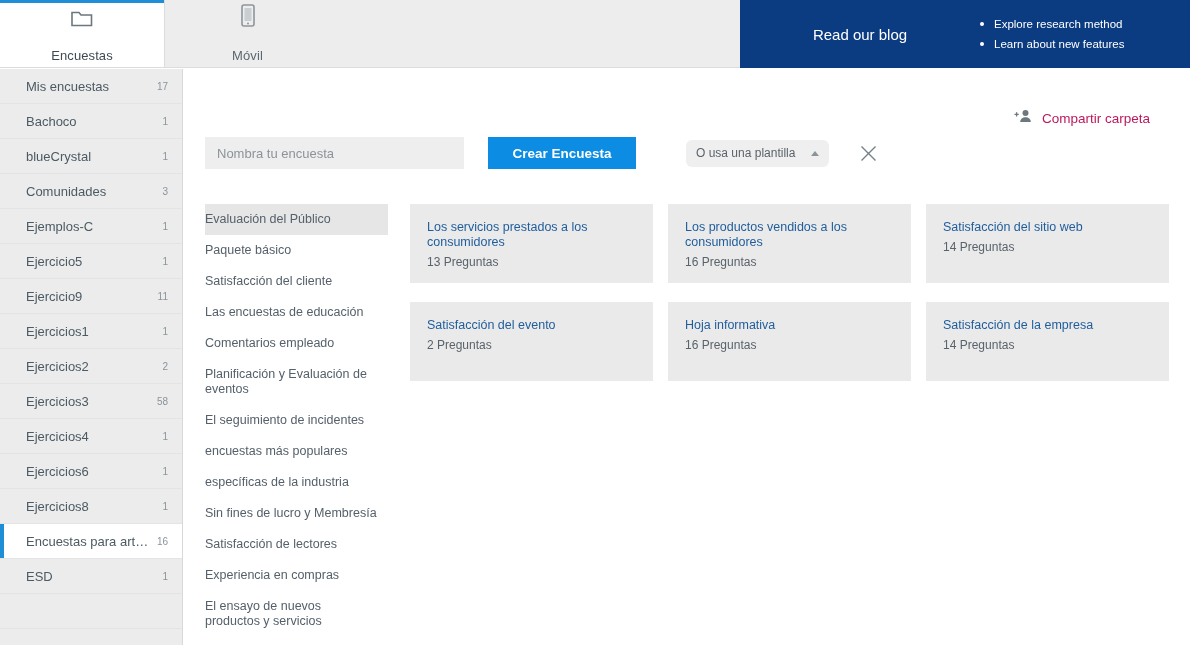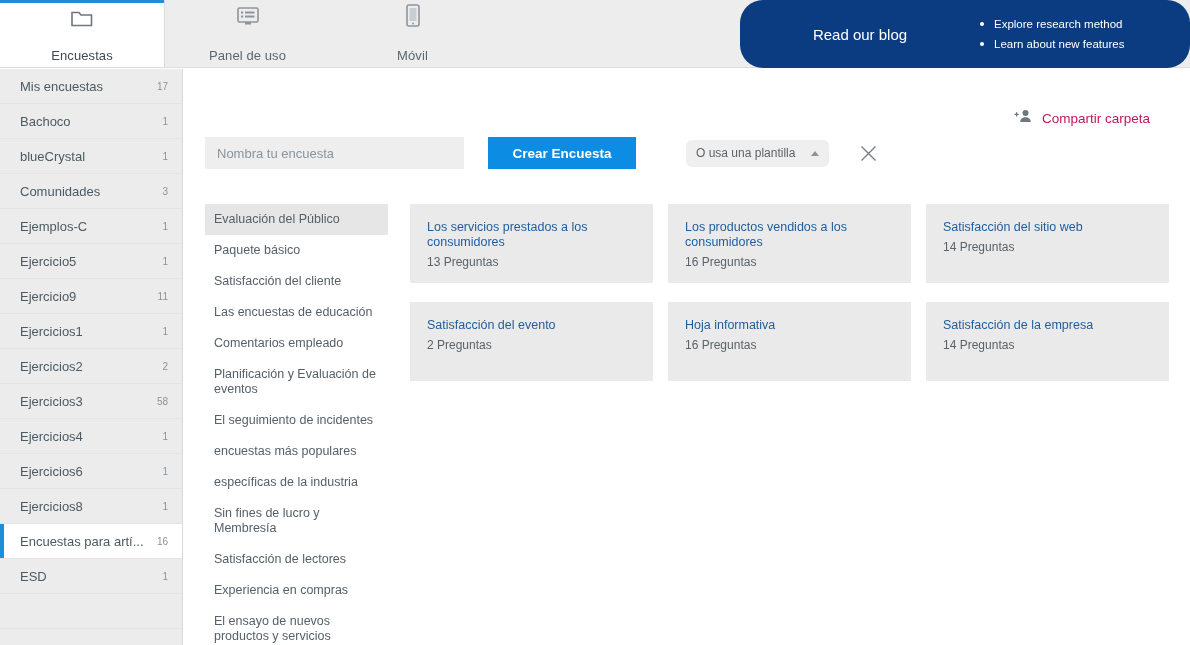--- a/index.html
+++ b/index.html
@@ -38,21 +38,21 @@
     position: absolute; top: 0; left: 0; right: 0;
     height: 3px; background: #1f8ed6;
   }
   .nav-tab .ico { height: 22px; display: flex; align-items: flex-end; }
   .nav-tab .lbl { font-size: 13px; letter-spacing: .1px; }
 
   .blog-banner {
     position: absolute; top: 0; right: 0;
     width: 450px; height: 68px;
     background: #0b3b81;
-    display: flex; align-items: center; border-radius: 23px;
+    display: flex; align-items: center;
   }
   .blog-title {
     color: #ffffff;
     font-size: 15px;
     width: 240px;
     text-align: center;
     cursor: pointer;
   }
   .blog-list { list-style: none; }
   .blog-list li {
@@ -74,21 +74,21 @@
   .sidebar {
     position: absolute; top: 69px; left: 0;
     width: 183px; height: 576px;
     background: #ececec;
     border-right: 1px solid #d9d9d9;
     overflow: hidden;
   }
   .side-item {
     height: 35px;
     display: flex; align-items: center;
-    padding: 0 14px 0 20px;
+    padding: 0 14px 0 26px;
     font-size: 13px;
     color: #4b5a63;
     cursor: pointer;
     position: relative;
     border-bottom: 1px solid #e4e4e4;
   }
   .side-item.active {
     background: #ffffff;
     border-bottom: 1px solid #e4e4e4;
   }
@@ -166,21 +166,21 @@
     cursor: pointer;
     display: flex; align-items: center; justify-content: center;
   }
 
   
   .cat-list {
     position: absolute; top: 135px; left: 21px;
     width: 183px;
   }
   .cat-item {
-    padding: 8px 10px 8px 9px;
+    padding: 8px 10px 8px 0;
     font-size: 12.5px;
     line-height: 15px;
     color: #55606a;
     cursor: pointer;
   }
   .cat-item.active { background: #e6e6e6; }
 
   
   .cards {
     position: absolute; top: 135px; left: 226px;
@@ -209,33 +209,20 @@
 
   <div class="nav-tab active">
     <span class="ico">
       <svg width="22" height="18" viewBox="0 0 22 18">
         <path d="M1 3.5h7l2 2.5h10.5v10.5H1z" fill="none" stroke="#6d777e" stroke-width="1.6"></path>
       </svg>
     </span>
     <span class="lbl">Encuestas</span>
   </div>
 
-  <div class="nav-tab">
-    <span class="ico">
-      <svg width="22" height="20" viewBox="0 0 22 20">
-        <rect x="1" y="1" width="20" height="14" rx="1.5" fill="none" stroke="#8d959b" stroke-width="1.6"></rect>
-        <rect x="4" y="4.5" width="2.2" height="2" fill="#8d959b"></rect>
-        <rect x="8" y="4.5" width="9.5" height="2" fill="#8d959b"></rect>
-        <rect x="4" y="8.5" width="2.2" height="2" fill="#8d959b"></rect>
-        <rect x="8" y="8.5" width="9.5" height="2" fill="#8d959b"></rect>
-        <rect x="8" y="15" width="6" height="2.5" fill="#8d959b"></rect>
-      </svg>
-    </span>
-    <span class="lbl">Panel de uso</span>
-  </div>
 
   <div class="nav-tab">
     <span class="ico">
       <svg width="16" height="23" viewBox="0 0 16 23">
         <rect x="2" y="1" width="12" height="21" rx="2" fill="none" stroke="#8d959b" stroke-width="1.6"></rect>
         <rect x="4.5" y="4" width="7" height="13" fill="#c9ced2"></rect>
         <circle cx="8" cy="19.5" r="1" fill="#8d959b"></circle>
       </svg>
     </span>
     <span class="lbl">Móvil</span>

